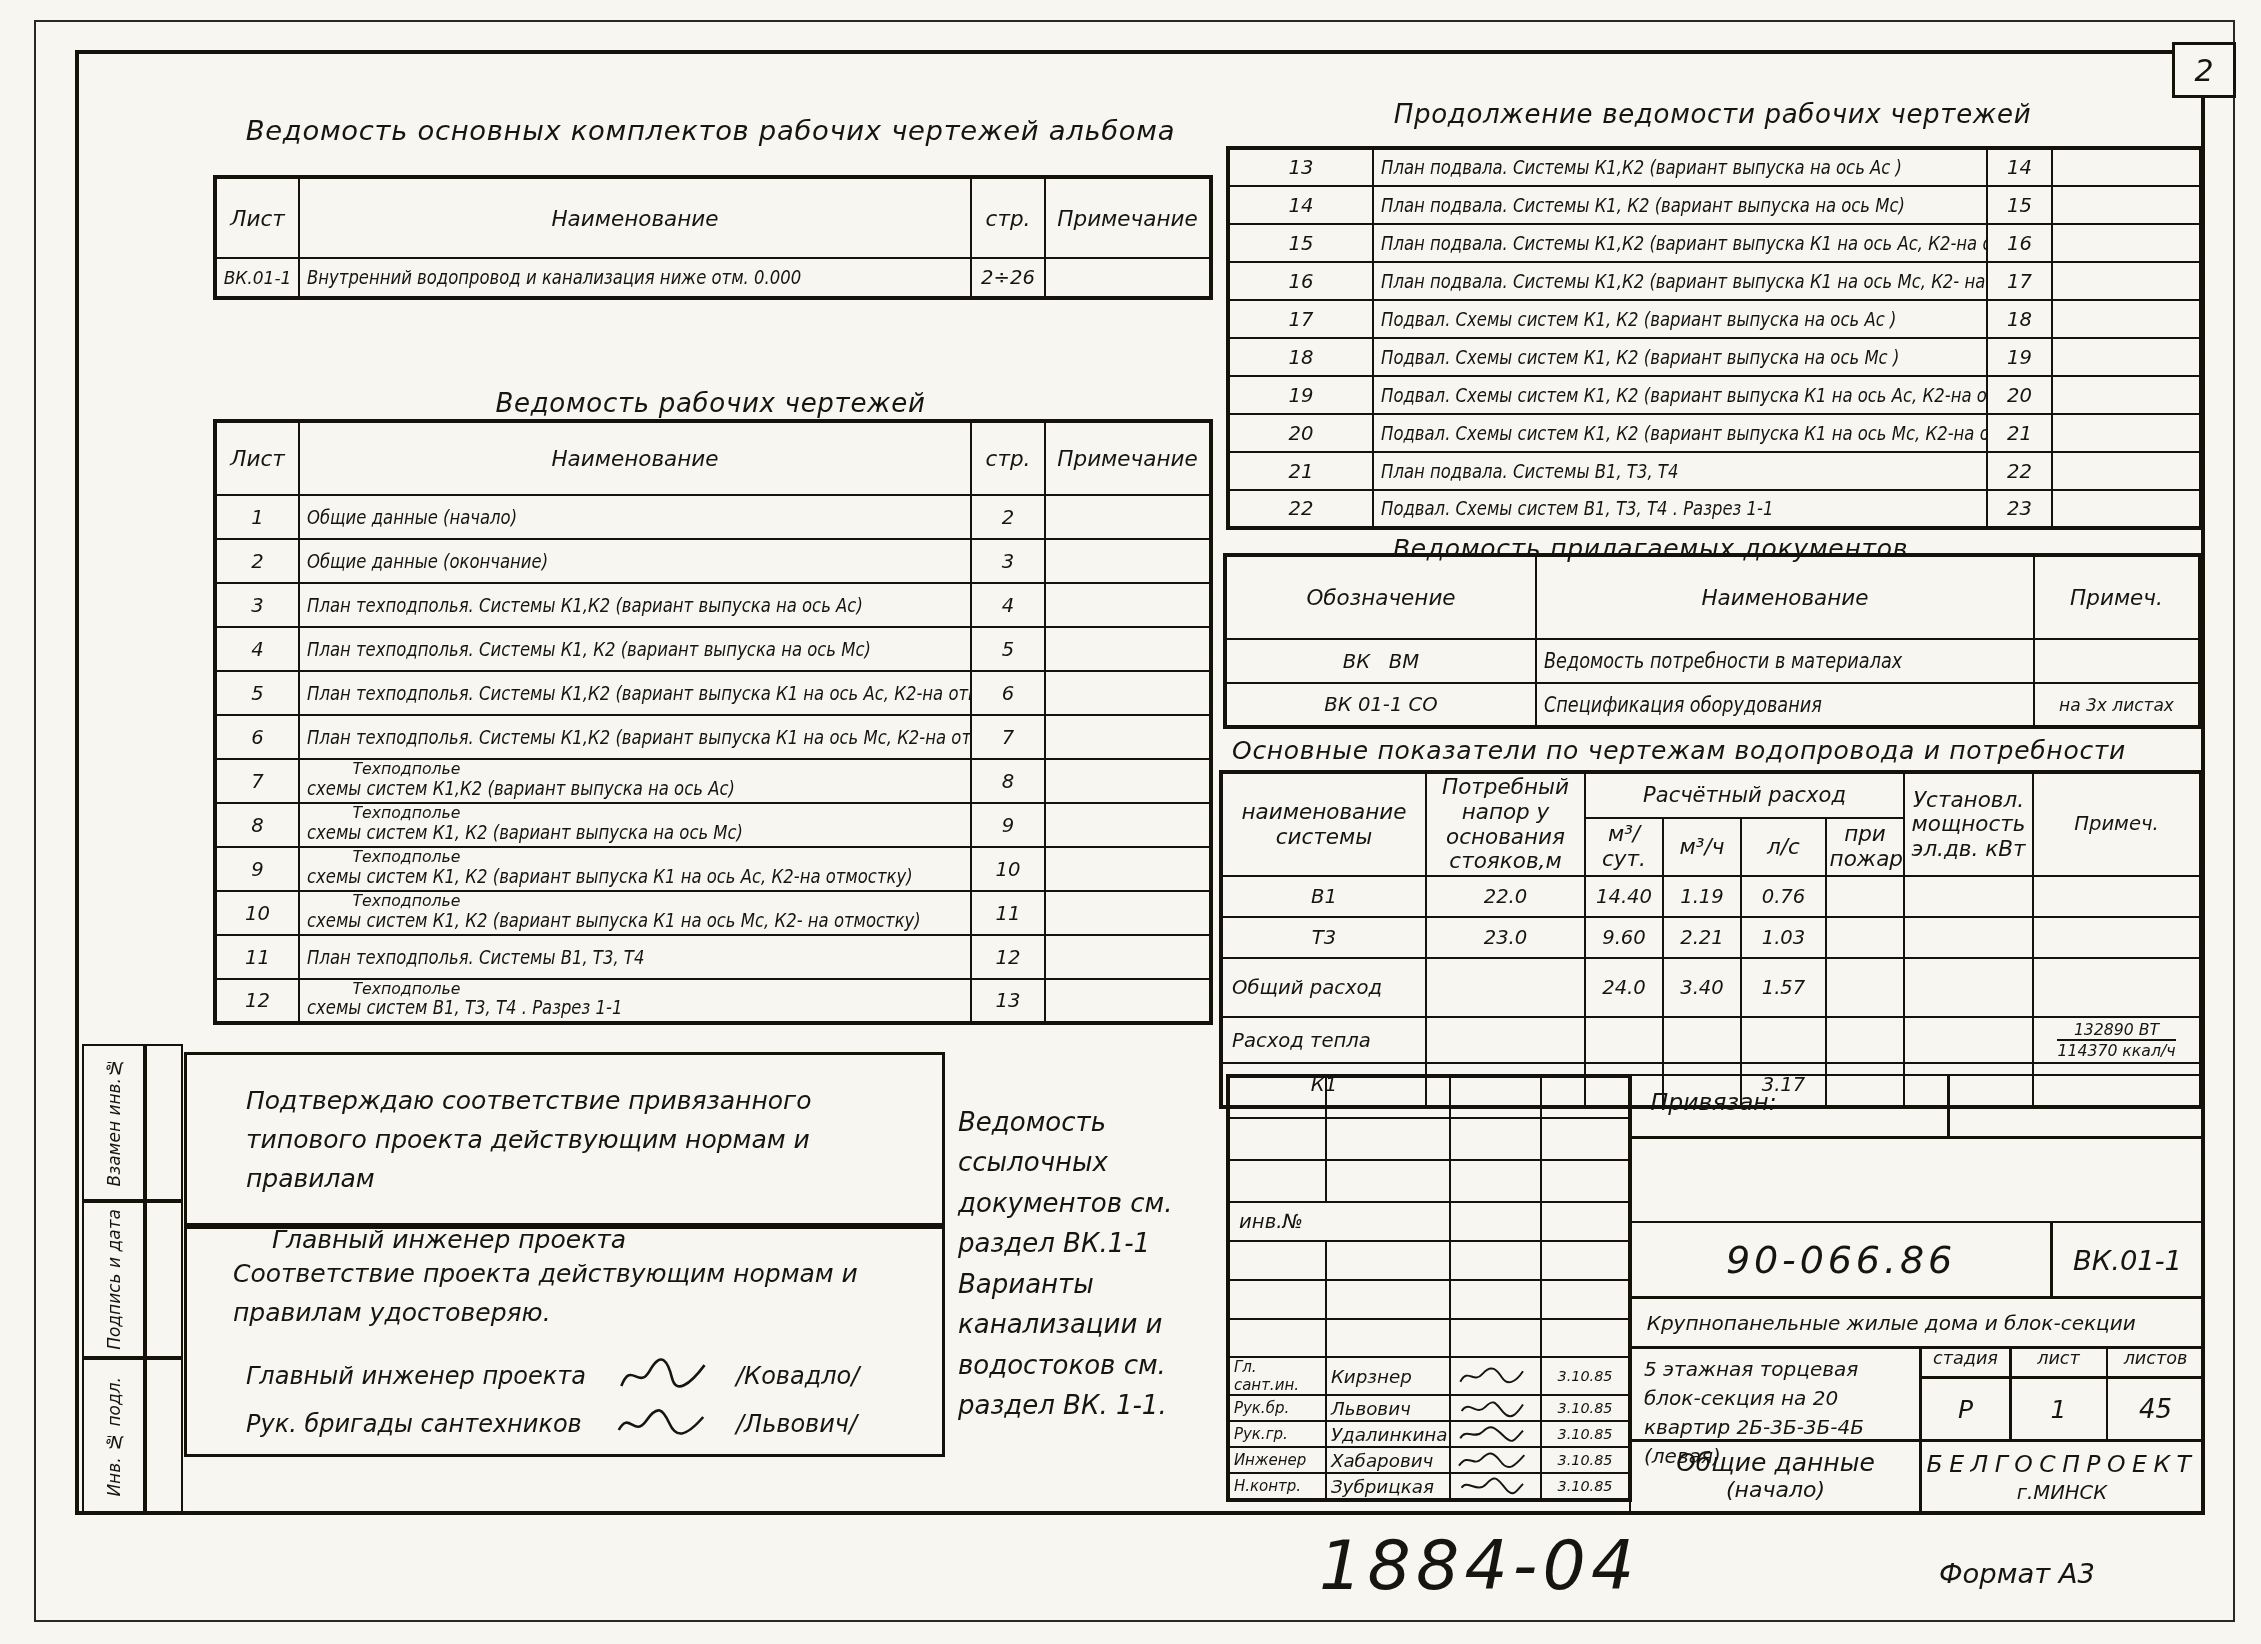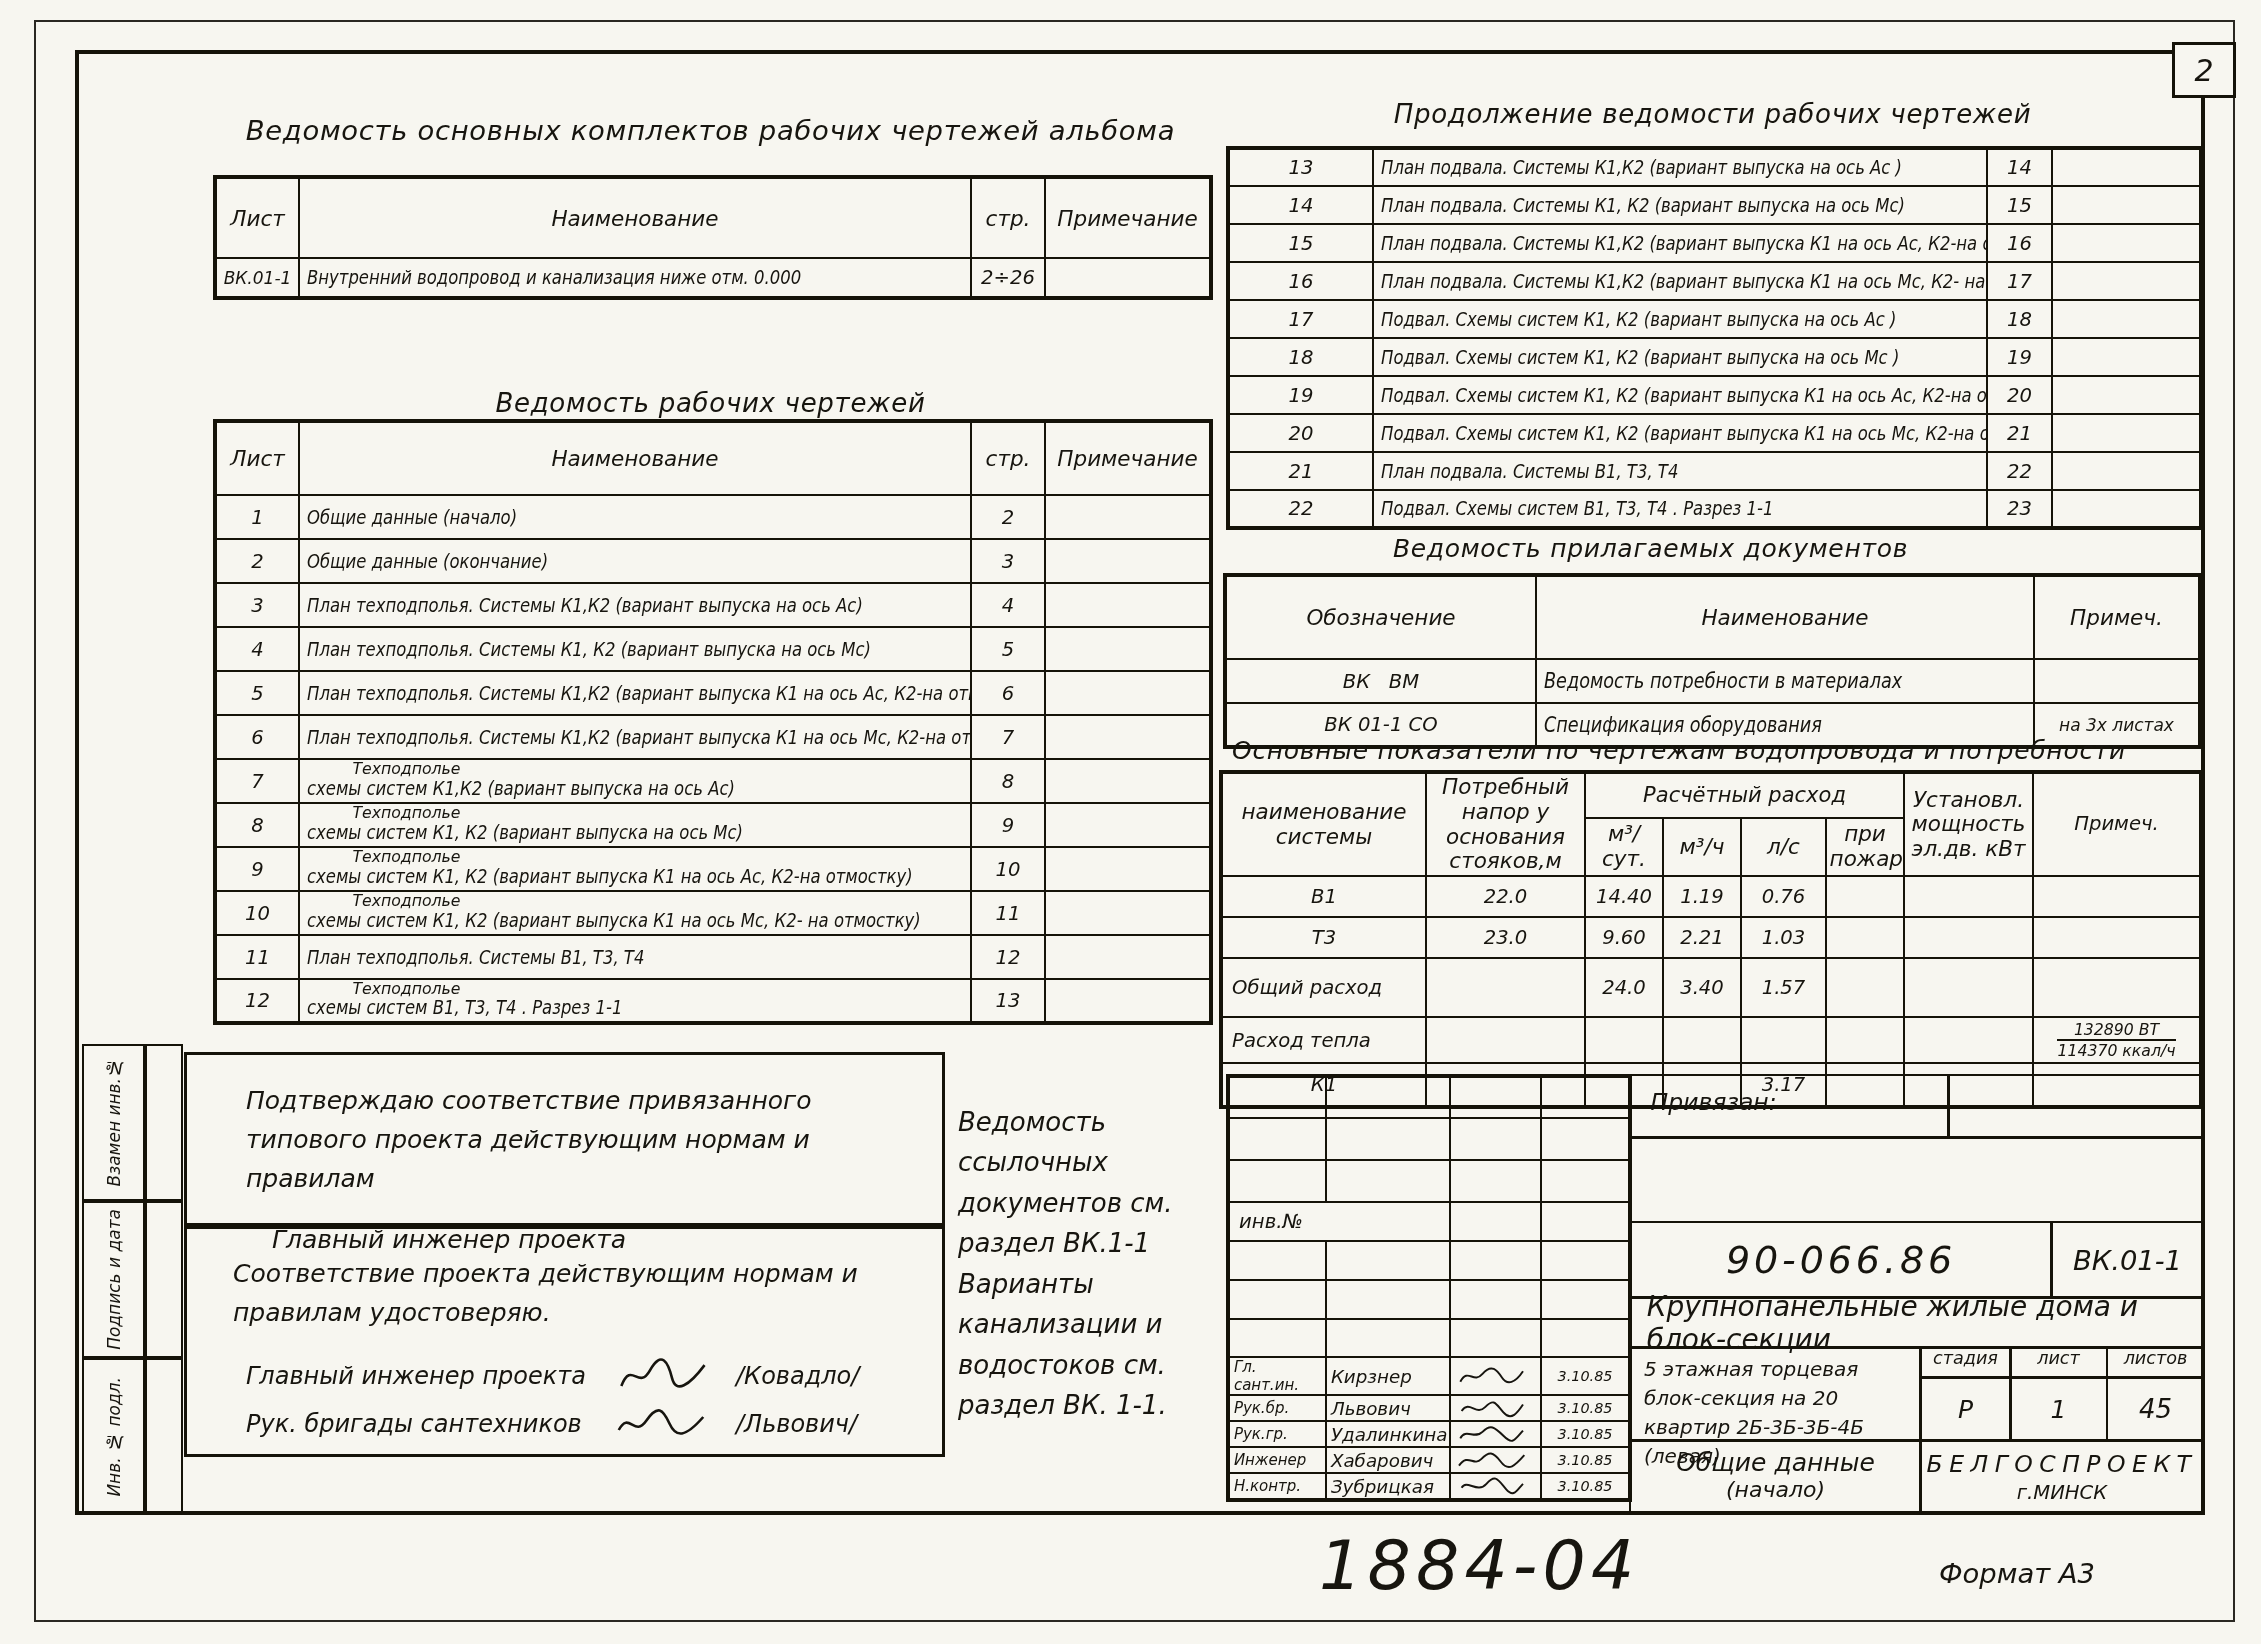--- a/index.html
+++ b/index.html
@@ -267,21 +267,21 @@
           <td class="num">22</td>
           <td class="name"><span class="nm">Подвал. Схемы систем В1, Т3, Т4 . Разрез 1-1</span></td>
           <td class="pg">23</td>
           <td></td>
         </tr>
   </tbody>
     </table>
 
   <div class="ttl" style="left:1226px; top:534px; width:849px; font-size:25px;">Ведомость прилагаемых документов</div>
 
-  <table class="t" style="left:1223px; top:573px; width:976px;">
+  <table class="t" style="left:1223px; top:553px; width:976px;">
     <colgroup>
         <col style="width:311px">
         <col style="width:498px">
         <col style="width:166px">
       </colgroup>
     <tbody>
         <tr style="height:84px">
       <th>Обозначение</th>
       <th>Наименование</th>
       <th>Примеч.</th>
@@ -479,21 +479,21 @@
           <td style="font-size:14.4px; text-align:center">3.10.85</td>
         </tr>
   </tbody>
     </table>
 
   <div class="cell" style="left:1629px; top:1074px; width:321px; height:65px; font-size:23.5px; padding:11.8px 0 0 19.6px;">Привязан:</div>
   <div class="cell" style="left:1947px; top:1074px; width:258px; height:65px;"></div>
   <div class="cell" style="left:1629px; top:1136px; width:576px; height:87px;"></div>
   <div class="cell" style="left:1629px; top:1221px; width:424px; height:78px; display:flex; align-items:center; justify-content:center; font-size:38px; letter-spacing:3.9px;">90-066.86</div>
   <div class="cell" style="left:2050px; top:1221px; width:155px; height:78px; display:flex; align-items:center; justify-content:center; font-size:27.4px;">ВК.01-1</div>
-  <div class="cell" style="left:1629px; top:1296px; width:576px; height:53px; display:flex; align-items:center; padding-left:15.7px; font-size:28px;">Крупнопанельные жилые дома и блок-секции</div>
+  <div class="cell" style="left:1629px; top:1296px; width:576px; height:53px; display:flex; align-items:center; padding-left:15.7px; font-size:20px;">Крупнопанельные жилые дома и блок-секции</div>
   <div class="cell" style="left:1629px; top:1346px; width:293px; height:96px; font-size:20px; line-height:1.45; padding:6.5px 13px;">5 этажная торцевая блок-секция на 20 квартир 2Б-3Б-3Б-4Б (левая)</div>
   <div class="cell" style="left:1629px; top:1439px; width:293px; height:75px; text-align:center; padding-top:6.5px;">
     <div style="font-size:25px;">Общие данные</div>
     <div style="font-size:22px;">(начало)</div>
   </div>
   <div class="cell" style="left:1919px; top:1346px; width:93px; height:33px; text-align:center; font-size:17.6px;">стадия</div>
   <div class="cell" style="left:2009px; top:1346px; width:99px; height:33px; text-align:center; font-size:17.6px;">лист</div>
   <div class="cell" style="left:2106px; top:1346px; width:99px; height:33px; text-align:center; font-size:17.6px;">листов</div>
   <div class="cell" style="left:1919px; top:1376px; width:93px; height:66px; display:flex; align-items:center; justify-content:center; font-size:25px;">Р</div>
   <div class="cell" style="left:2009px; top:1376px; width:99px; height:66px; display:flex; align-items:center; justify-content:center; font-size:25px;">1</div>

